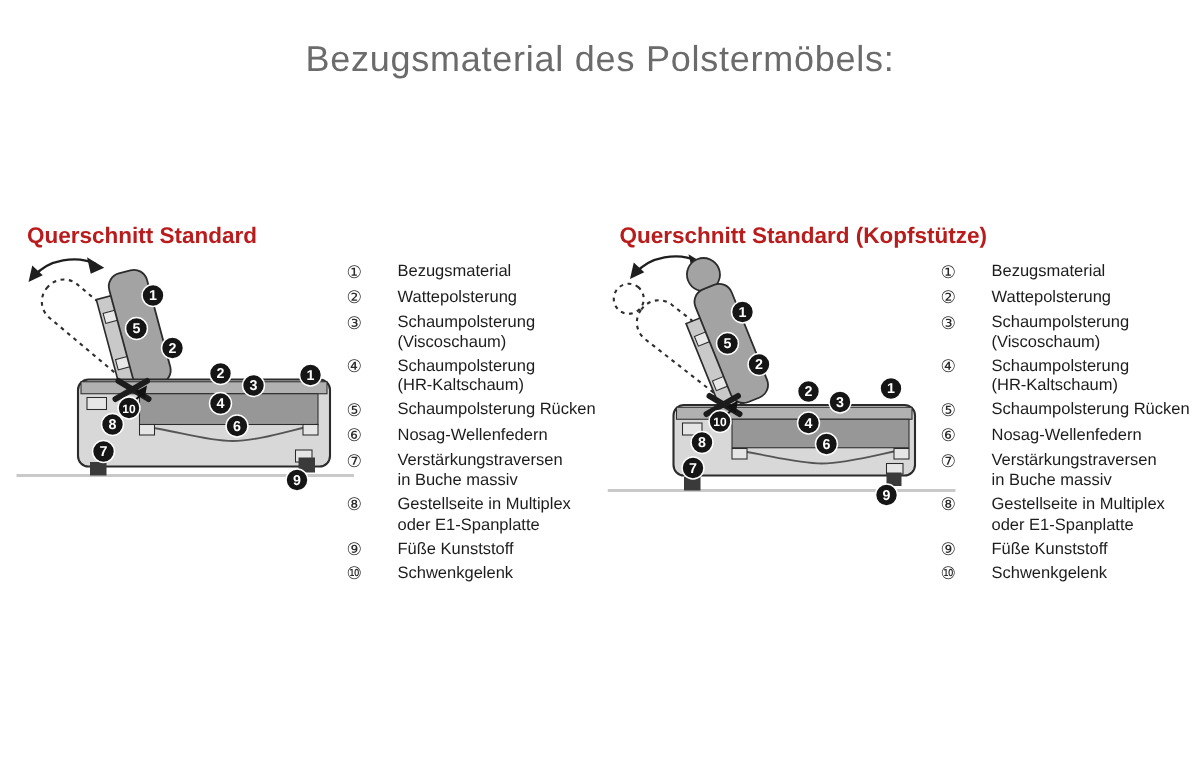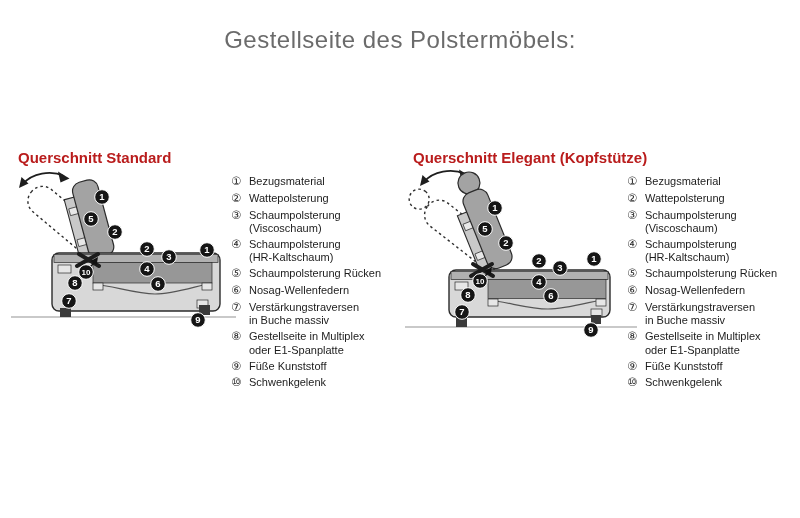--- a/index.html
+++ b/index.html
@@ -26,32 +26,32 @@
   #legend-standard{left:231px;top:175px;}
   #legend-elegant{left:627px;top:175px;}
   .legend li{
     display:flex;gap:4px;margin:0 0 3px 0;
     font-size:11px;line-height:1.2;color:#1c1c1c;
   }
   .lnum{
     min-width:14px;flex:0 0 auto;font-size:11.5px;color:#2a2a2a;
     font-family:"DejaVu Sans",sans-serif;
   }
-  .ltext{white-space:pre-line;}
+  .ltext{white-space:pre-line;margin-left:16px;}
   .callout-text{
     font-family:"Liberation Sans",sans-serif;font-weight:bold;
   }
 </style>
 </head>
 <body>
 
-<h1 class="page-title">Gestellseite des Polstermöbels:</h1>
+<h1 class="page-title">Bezugsmaterial des Polstermöbels:</h1>
 
 <h2 class="section-heading" id="heading-standard">Querschnitt Standard</h2>
-<h2 class="section-heading" id="heading-elegant">Querschnitt Elegant (Kopfstütze)</h2>
+<h2 class="section-heading" id="heading-elegant">Querschnitt Standard (Kopfstütze)</h2>
 
 <svg id="svg-standard" class="diagram-svg" width="230" height="170" viewBox="0 0 230 170">
 
   <line x1="3" y1="151" x2="228" y2="151" stroke="#c9c9c9" stroke-width="2"></line>
 
   <g transform="rotate(-50 93 86)">
     <rect x="80" y="-6" width="29" height="94" rx="14" fill="none" stroke="#2e2e2e" stroke-width="1.4" stroke-dasharray="2.5 3"></rect>
   </g>
 
   <g>

